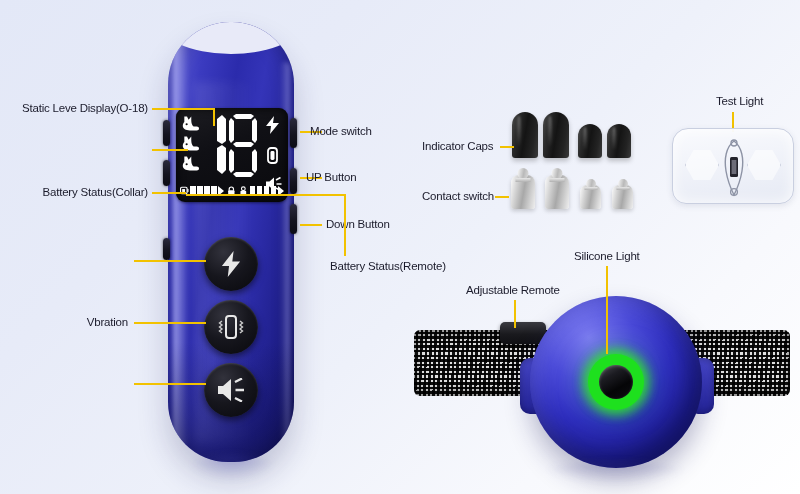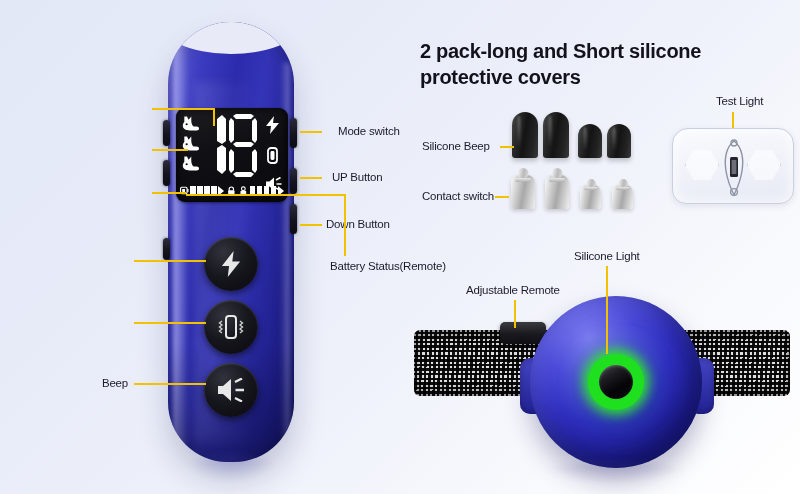--- a/index.html
+++ b/index.html
@@ -211,21 +211,20 @@
     position: absolute; left: 540px; top: 462px; width: 150px; height: 20px; border-radius: 50%;
     background: radial-gradient(ellipse at 50% 0%, rgba(50,50,140,.22), rgba(50,50,140,0) 72%);
     filter: blur(3px);
   }
 </style>
 </head>
 <body>
 
 <div id="stage">
 
-  <div id="headline">2 pack-long and Short silicone protective covers</div>
 
   <div id="remote">
     <div class="gloss-l"></div>
     <div class="gloss-r"></div>
     <div class="sheen"></div>
     <div class="bottomshade"></div>
     <div class="topnotch"></div>
   </div>
   <div id="reflection"></div>
 
@@ -329,53 +328,55 @@
       <path d="M25 7 L27.5 9 L25 11 L27.5 13 L25 15 L27.5 17 L25 19" fill="none" stroke="#ccc" stroke-width="1.4"></path>
     </svg>
   </div>
   <div class="facebtn" style="top:363px">
     <svg width="30" height="24" viewBox="0 0 30 24">
       <polygon fill="#e8e8e8" points="2,8 7,8 15,1 15,23 7,16 2,16"></polygon>
       <path d="M19 4 L26 0.5 M19.5 12 L28 12 M19 20 L26 23.5" stroke="#e8e8e8" stroke-width="2.4" fill="none"></path>
     </svg>
   </div>
 
+  <div class="lbl r" style="left:0;top:102px;width:148px">Static Leve Display(O-18)</div>
   <div class="lead h" style="left:152px;top:108px;width:62px"></div>
   <div class="lead v" style="left:213px;top:108px;height:18px"></div>
 
   <div class="lead h" style="left:152px;top:149px;width:36px"></div>
 
+  <div class="lbl r" style="left:0;top:186px;width:148px">Battery Status(Collar)</div>
   <div class="lead h" style="left:152px;top:192px;width:34px"></div>
 
   <div class="lead h" style="left:134px;top:260px;width:72px"></div>
 
+  <div class="lbl r" style="left:0;top:316px;width:128px">Vbration</div>
   <div class="lead h" style="left:134px;top:322px;width:72px"></div>
 
-  <div class="lbl r" style="left:0;top:377px;width:128px">Beep</div>
   <div class="lead h" style="left:134px;top:383px;width:72px"></div>
 
   <div class="lead h" style="left:300px;top:131px;width:22px"></div>
-  <div class="lbl" style="left:338px;top:125px">Mode switch</div>
+  <div class="lbl" style="left:310px;top:125px">Mode switch</div>
 
   <div class="lead h" style="left:300px;top:177px;width:22px"></div>
-  <div class="lbl" style="left:332px;top:171px">UP Button</div>
+  <div class="lbl" style="left:306px;top:171px">UP Button</div>
 
   <div class="lead h" style="left:300px;top:224px;width:22px"></div>
   <div class="lbl" style="left:326px;top:218px">Down Button</div>
 
   <div class="lead h" style="left:186px;top:194px;width:160px"></div>
   <div class="lead v" style="left:344px;top:194px;height:62px"></div>
   <div class="lbl" style="left:330px;top:260px">Battery Status(Remote)</div>
 
   <div class="cap" style="left:512px;top:112px;width:26px;height:46px;border-radius:13px 13px 3px 3px"></div>
   <div class="cap" style="left:543px;top:112px;width:26px;height:46px;border-radius:13px 13px 3px 3px"></div>
   <div class="cap" style="left:578px;top:124px;width:24px;height:34px;border-radius:12px 12px 3px 3px"></div>
   <div class="cap" style="left:607px;top:124px;width:24px;height:34px;border-radius:12px 12px 3px 3px"></div>
 
-  <div class="lbl" style="left:422px;top:140px">Silicone Beep</div>
+  <div class="lbl" style="left:422px;top:140px">Indicator Caps</div>
   <div class="lead h" style="left:500px;top:146px;width:14px"></div>
 
   <div class="contact" style="left:511px;top:175px;width:24px;height:34px;border-radius:8px 8px 3px 3px">
     <div class="knob" style="top:-7px;width:11px;height:11px"></div>
     <div class="collar" style="top:3px;width:15px;height:4px"></div>
   </div>
   <div class="contact" style="left:545px;top:175px;width:24px;height:34px;border-radius:8px 8px 3px 3px">
     <div class="knob" style="top:-7px;width:11px;height:11px"></div>
     <div class="collar" style="top:3px;width:15px;height:4px"></div>
   </div>

